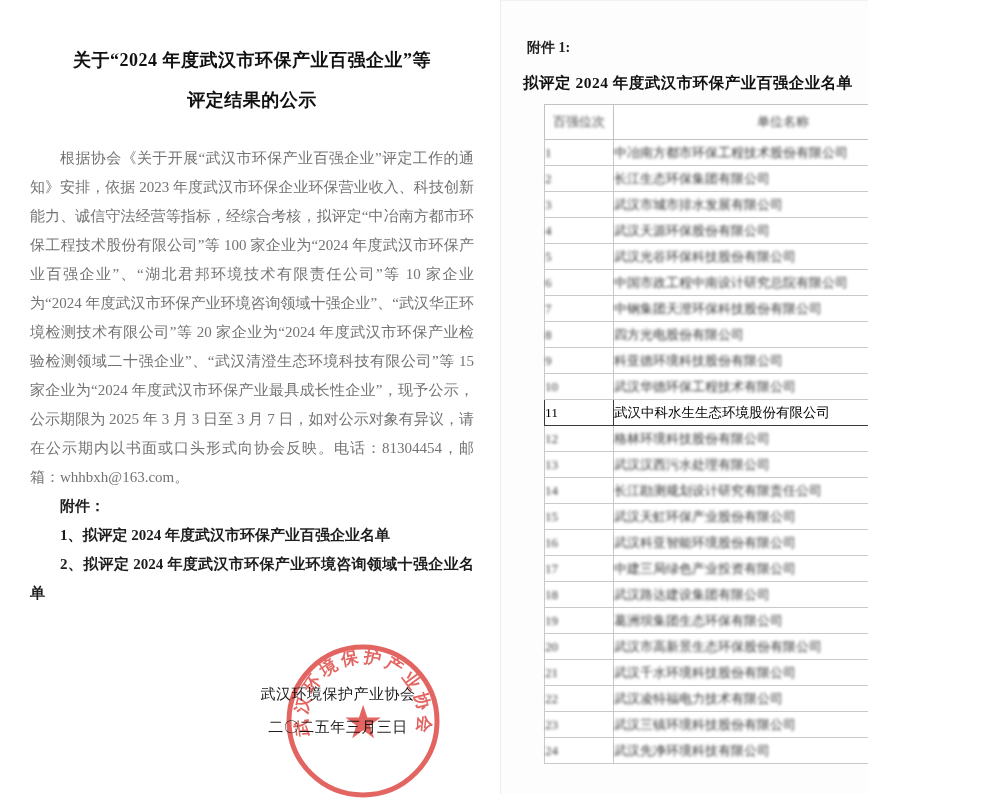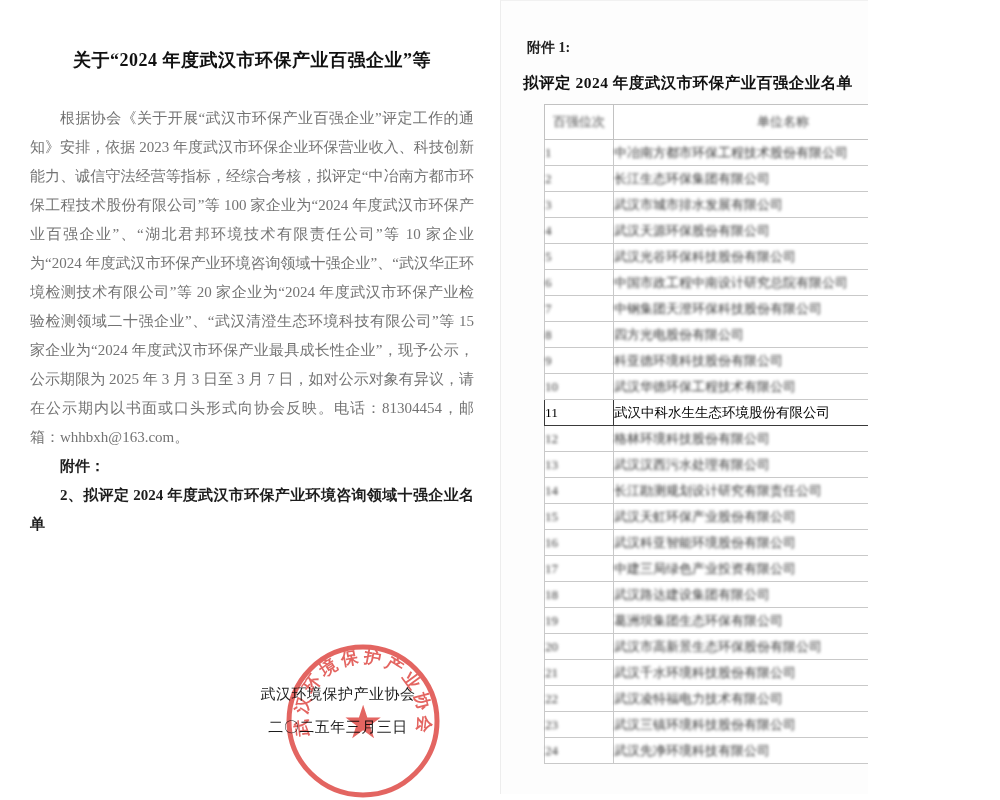--- a/index.html
+++ b/index.html
@@ -57,24 +57,26 @@
   .blur{ filter:blur(1.6px); color:#7b7b7b; }
   tr.highlight td{ border:1.5px solid #3a3a3a; color:#000; font-size:13.5px; }
 </style>
 </head>
 <body>
 
 <div class="canvas">
 
   <div class="left-page">
     <div class="doc-title">关于“2024 年度武汉市环保产业百强企业”等</div>
+    <div class="doc-title">评定结果的公示</div>
 
     <p class="doc-body">根据协会《关于开展“武汉市环保产业百强企业”评定工作的通知》安排，依据 2023 年度武汉市环保企业环保营业收入、科技创新能力、诚信守法经营等指标，经综合考核，拟评定“中冶南方都市环保工程技术股份有限公司”等 100 家企业为“2024 年度武汉市环保产业百强企业”、“湖北君邦环境技术有限责任公司”等 10 家企业为“2024 年度武汉市环保产业环境咨询领域十强企业”、“武汉华正环境检测技术有限公司”等 20 家企业为“2024 年度武汉市环保产业检验检测领域二十强企业”、“武汉清澄生态环境科技有限公司”等 15 家企业为“2024 年度武汉市环保产业最具成长性企业”，现予公示，公示期限为 2025 年 3 月 3 日至 3 月 7 日，如对公示对象有异议，请在公示期内以书面或口头形式向协会反映。电话：81304454，邮箱：whhbxh@163.com。</p>
 
     <div class="attach-label">附件：</div>
+    <div class="attach-item">1、拟评定 2024 年度武汉市环保产业百强企业名单</div>
     <div class="attach-item">2、拟评定 2024 年度武汉市环保产业环境咨询领域十强企业名单</div>
 
     <div class="sign-block">
       <div>武汉环境保护产业协会</div>
       <div>二〇二五年三月三日</div>
     </div>
 
     <svg class="stamp" viewBox="0 0 182 160" xmlns="http://www.w3.org/2000/svg">
       <circle cx="91" cy="81" r="74" fill="none" stroke="#e04f4b" stroke-width="5"></circle>
       <path id="seal-arc" d="M 44.6,110 A 56,56 0 1 1 137.4,110" fill="none"></path>

